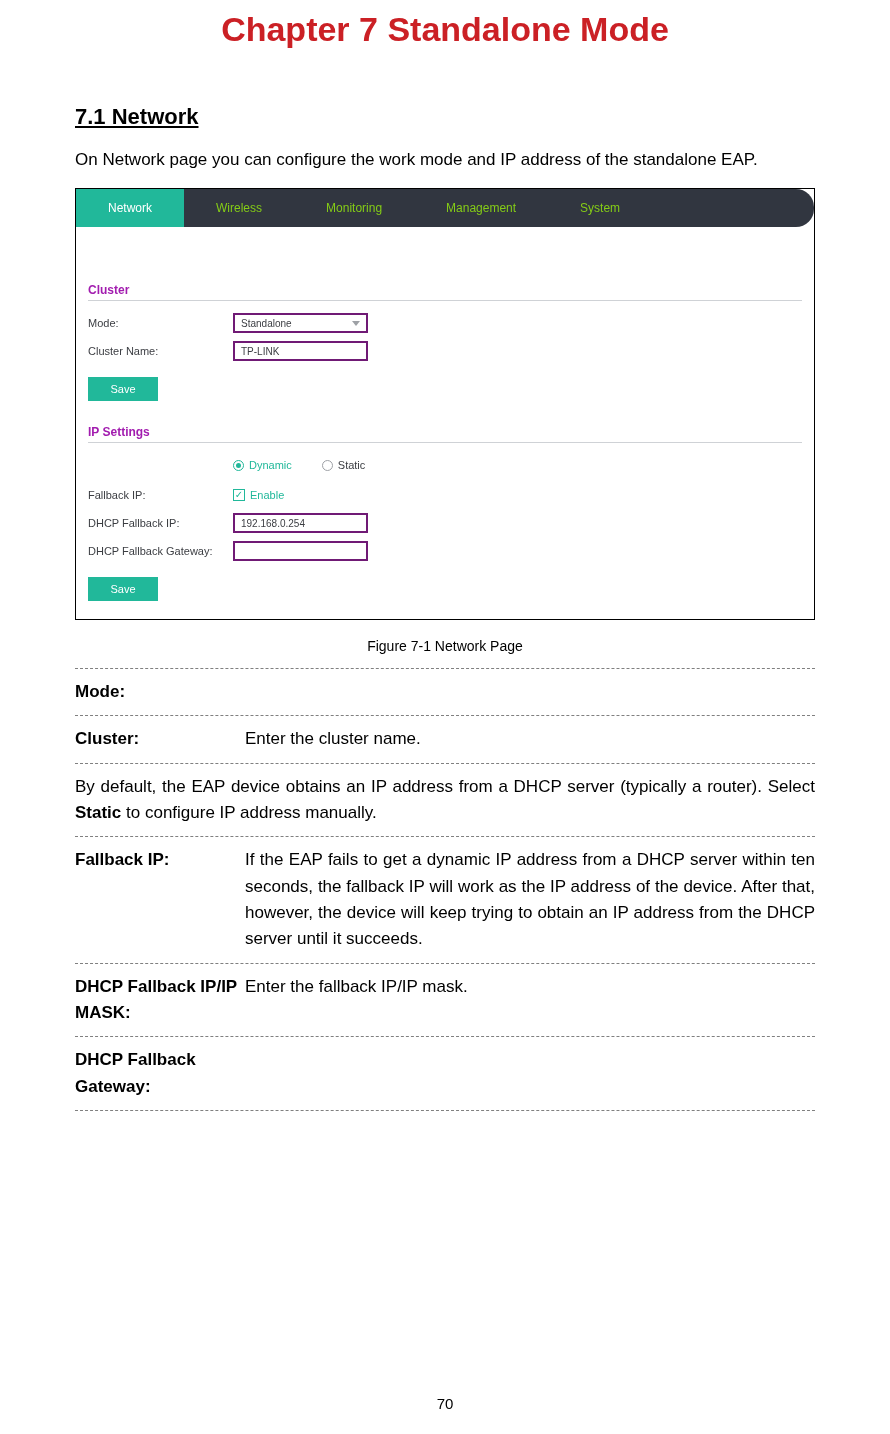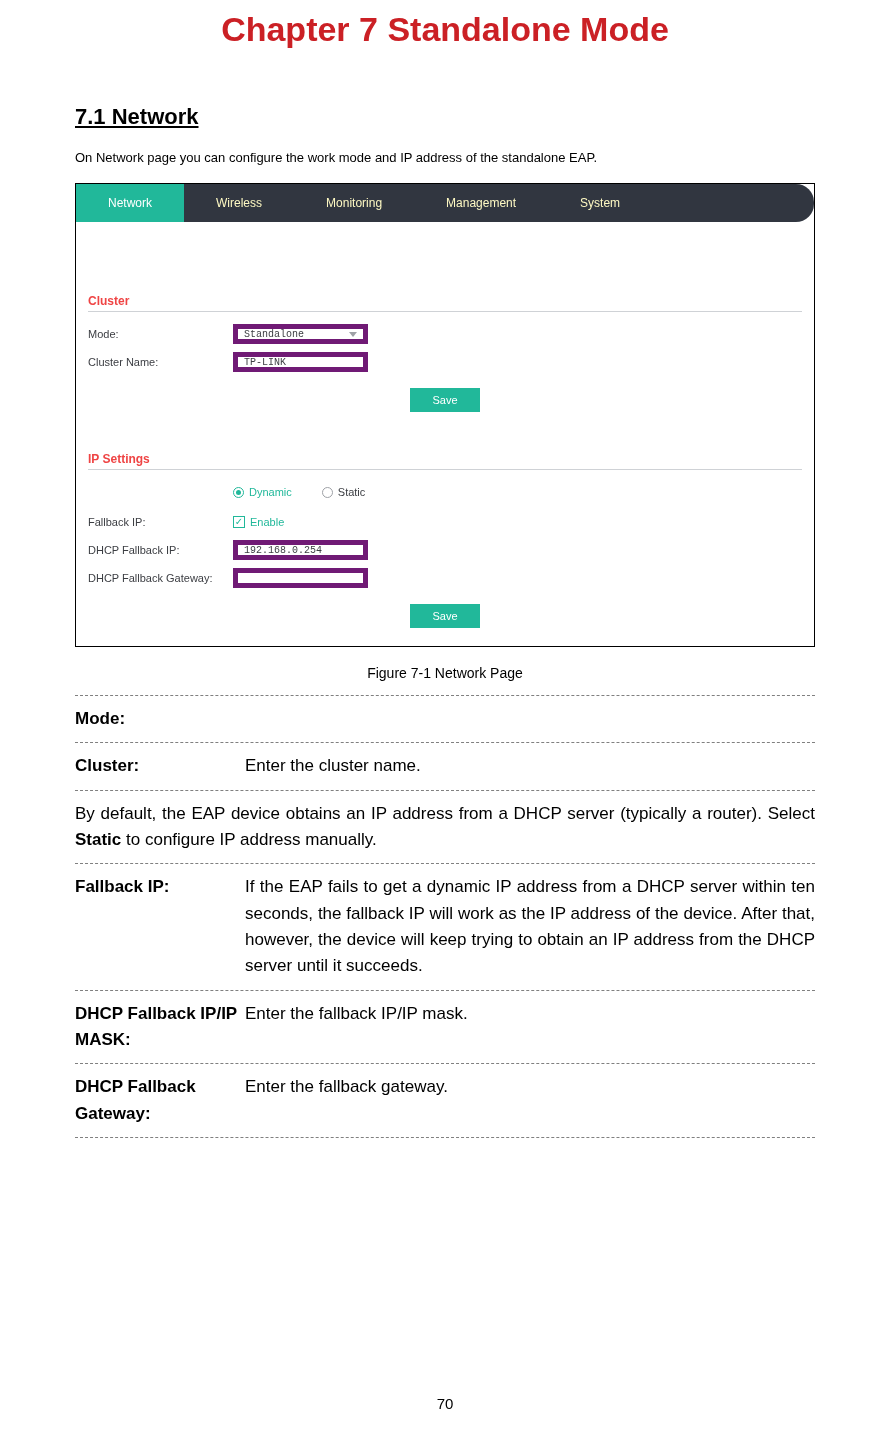--- a/index.html
+++ b/index.html
@@ -21,72 +21,71 @@
       padding-top: 10px;
       padding-bottom: 55px;
     }
     .section-heading {
       font-size: 22px;
       font-weight: 700;
       padding-bottom: 20px;
       text-decoration: underline;
     }
     .intro-text {
-      font-size: 13px;
+      font-size: 17px;
       padding-bottom: 18px;
     }
     
     .shot-border {
       border: 1px solid #000;
       font-family: Arial, sans-serif;
       color: #3b3d42;
       font-size: 11px;
     }
     .nav-bar {
       display: flex;
       background: #313640;
       height: 38px;
       border-radius: 18px;
     }
     .nav-item {
       flex: 0 0 auto;
-      color: #fef9c3;
+      color: #84cc16;
       font-size: 12px;
       padding: 0 32px;
       line-height: 38px;
     }
     .nav-item.active { background: #21b89a; color: #fff; }
     .white-gap { height: 50px; }
     .panel { padding: 0 12px 14px 12px; }
     .panel-title {
       font-weight: 700;
       font-size: 12px;
-      color: #ef4444;
+      color: #a21caf;
       padding: 6px 0 3px 0;
-      margin-top: 16px;
     }
     .panel-hr { border: none; border-top: 1px solid #cfd2d6; margin-bottom: 10px; }
     .frow { display: flex; align-items: center; height: 24px; margin-bottom: 4px; }
     .flabel { width: 145px; font-size: 11px; color: #3b3d42; }
     .finput {
       width: 135px; height: 20px;
-      border: 5px solid #701a75;
+      border: 2px solid #701a75;
       padding: 0 6px;
       font-size: 10px;
       color: #3b3d42;
       background: #fff;
-      display: flex; align-items: center; justify-content: space-between; font-family: Liberation Mono, monospace;
+      display: flex; align-items: center; justify-content: space-between;
     }
     .caret {
       width: 0; height: 0;
       border-left: 4px solid transparent;
       border-right: 4px solid transparent;
       border-top: 5px solid #9ea1a6;
     }
-    .save-row { display: flex; justify-content: center; padding: 10px 0 4px 0; }
+    .save-row { display: flex; justify-content: flex-start; padding: 10px 0 4px 0; }
     .save-btn {
       background: #21b89a; color: #fff;
       font-size: 11px; border: none;
       width: 70px; height: 24px;
     }
     .radio-row { display: flex; align-items: center; gap: 30px; height: 24px; margin: 0 0 6px 145px; }
     .radio { display: inline-flex; align-items: center; gap: 5px; font-size: 11px; }
     .radio-dot {
       width: 11px; height: 11px; border-radius: 50%;
       border: 1px solid #9ea1a6; position: relative;
@@ -223,16 +222,15 @@
 <div class="def-row">
   <div class="def-term">Fallback IP:</div>
   <div class="def-desc">If the EAP fails to get a dynamic IP address from a DHCP server within ten seconds, the fallback IP will work as the IP address of the device. After that, however, the device will keep trying to obtain an IP address from the DHCP server until it succeeds.</div>
 </div>
 <div class="def-row">
   <div class="def-term">DHCP Fallback IP/IP MASK:</div>
   <div class="def-desc">Enter the fallback IP/IP mask.</div>
 </div>
 <div class="def-row def-last">
   <div class="def-term">DHCP Fallback Gateway:</div>
-  <div class="def-desc">Enter the fallback gateway.</div>
 </div>
 
 <div class="page-number">70</div>
 
 </body></html>

